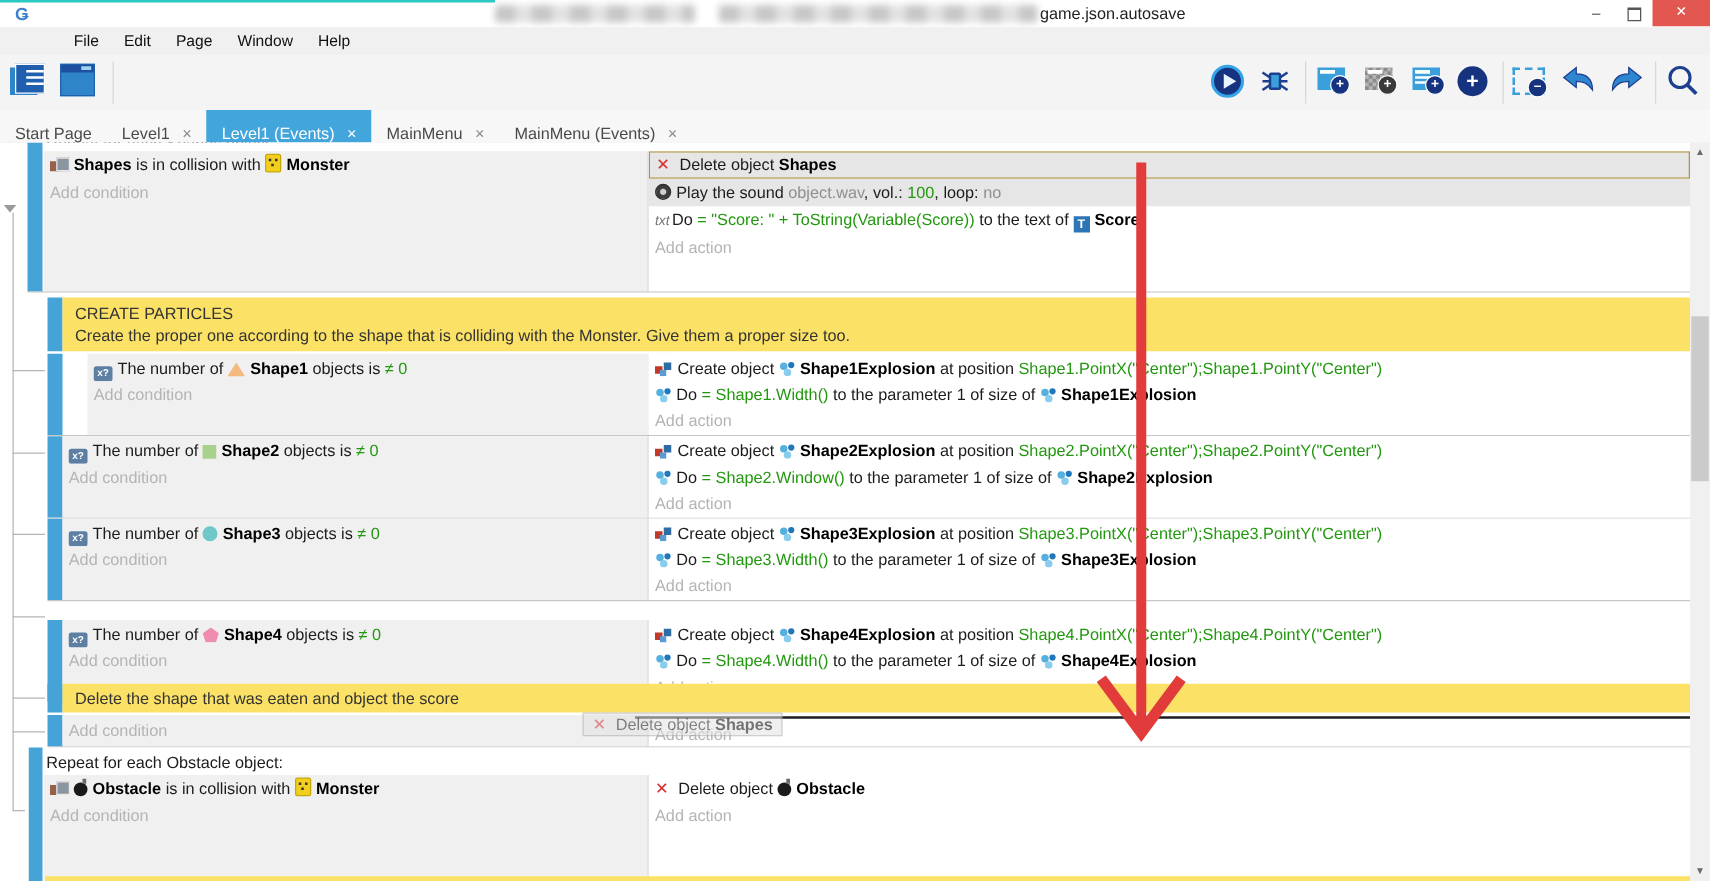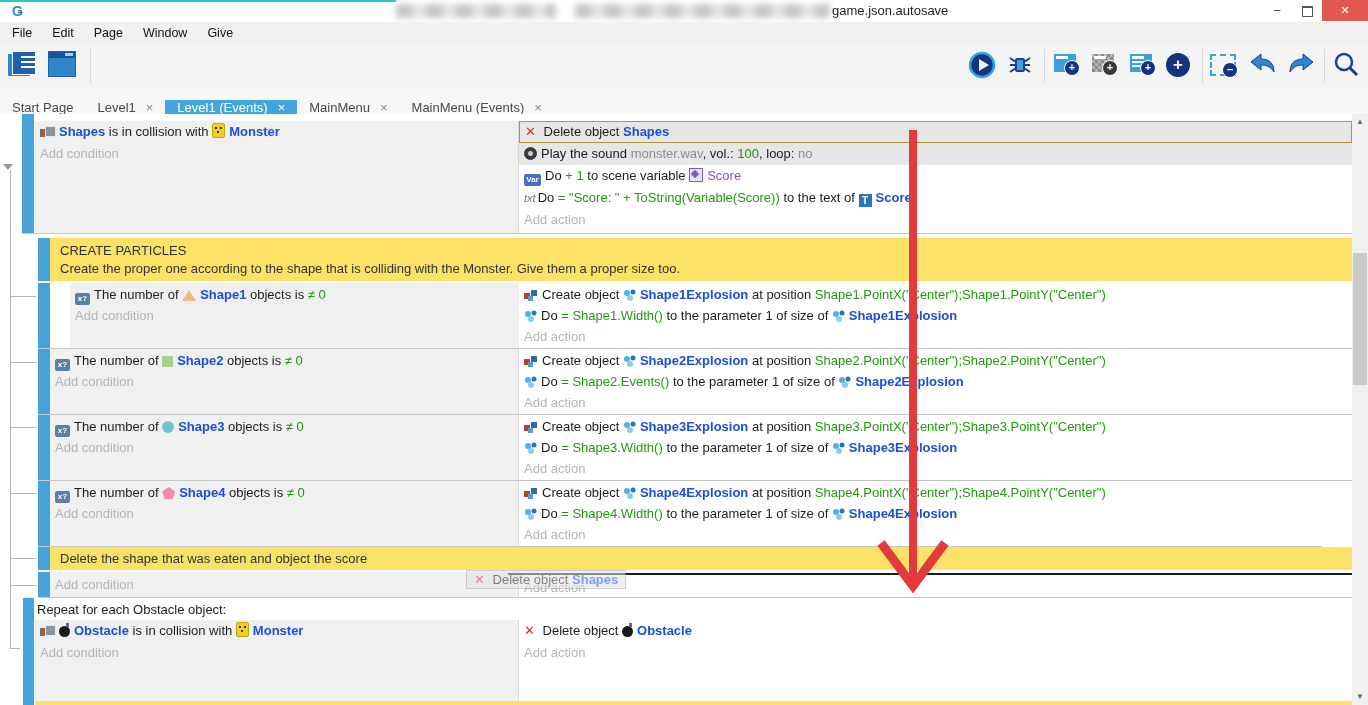--- a/index.html
+++ b/index.html
@@ -15,21 +15,21 @@
   .blurpatch{top:4px;height:14px;border-radius:2px;filter:blur(3px);
       background:repeating-linear-gradient(90deg,#c7c7c7 0 16px,#e2e2e2 16px 30px);}
   .winbtn{top:0;height:21px;text-align:center;color:#444;font-size:12px;line-height:21px;cursor:default;}
   .btn-min{left:1262px;width:30px;}
   .btn-max{left:1292px;width:30px;}
   .maxglyph{display:inline-block;width:9px;height:8px;border:1px solid #555;border-top-width:2px;margin-top:6px;}
   .btn-close{left:1322px;width:46px;background:#e25750;color:#fff;font-size:11px;}
   
   .menubar{left:0;top:22px;width:1368px;height:22px;background:#f0f0f0;display:flex;align-items:center;border-bottom:1px solid #e3e3e3;}
   .menu-item{padding:0 10px;font-size:12.5px;color:#111;}
-  .menu-item:first-child{padding-left:12px;}
+  .menu-item:first-child{padding-left:12px;margin-left:47px;}
   
   .toolbar{left:0;top:44px;width:1368px;height:44px;background:#f4f4f4;}
   .tbtn{position:absolute;top:7px;width:30px;height:30px;}
   .tsep{position:absolute;top:5px;width:1px;height:34px;background:#d8d8d8;}
   .panelicon{position:relative;width:28px;height:26px;}
   .panelicon .back{position:absolute;left:0;top:3px;width:22px;height:22px;background:#2e86c8;}
   .panelicon .front{position:absolute;left:4px;top:0;width:22px;height:22px;background:#1f5fae;border:1px solid #fff;}
   .panelicon .l1,.panelicon .l2,.panelicon .l3{position:absolute;left:8px;height:2px;background:#fff;width:14px;}
   .panelicon .l1{top:4px}.panelicon .l2{top:9px}.panelicon .l3{top:14px}
   .windowicon{width:26px;height:24px;background:#2e86c8;border:1px solid #1f5fae;position:relative;}
@@ -40,33 +40,33 @@
   .evicon{width:22px;height:18px;background:#3aa0dc;position:relative;}
   .evicon .bar{position:absolute;left:2px;top:2px;width:12px;height:3px;background:#fff;}
   .evicon.lines .bar2{position:absolute;left:2px;top:7px;width:16px;height:2px;background:#fff;}
   .evicon.lines .bar3{position:absolute;left:2px;top:11px;width:16px;height:2px;background:#fff;}
   .evicon.gray{background:repeating-conic-gradient(#8b8b8b 0 25%,#b5b5b5 0 50%) 0 0/6px 6px;}
   .dashicon{width:22px;height:18px;border:2px dashed #3aa0dc;position:relative;}
   .circleplus{width:24px;height:24px;border-radius:50%;background:#16337f;color:#fff;text-align:center;
               font-size:17px;line-height:23px;font-weight:bold;}
   
   .tabbar{left:0;top:88px;width:1368px;height:26px;background:#f7f7f7;display:flex;align-items:stretch;border-bottom:1px solid #d6d6d6;}
-  .tab{display:flex;align-items:flex-start;padding:0 12px;font-size:13px;color:#4a4a4a;gap:10px;margin-top:12px;}
+  .tab{display:flex;align-items:flex-end;padding:0 12px;font-size:13px;color:#4a4a4a;gap:10px;}
   .tab .x{color:#8a8a8a;font-size:13px;}
   .tab.active{background:#42a5dc;color:#fff;}
   .tab.active .x{color:#fff;}
   
   .sheet{left:0;top:114px;width:1368px;height:591px;background:#fff;overflow:hidden;}
   .scrollbar{position:absolute;left:1352px;top:0;width:16px;height:591px;background:#f0f0f0;}
   .sb-arrow{position:absolute;left:0;width:16px;height:16px;color:#6a6a6a;font-size:8px;text-align:center;line-height:16px;}
   .sb-thumb{position:absolute;left:1px;width:14px;background:#cbcbcb;}
   .row{height:22px;line-height:22px;font-size:13px;white-space:pre;padding-left:5px;overflow:hidden;}
   .row21{height:21px;line-height:21px;}
   .add{color:#b4b4b4;}
-  .obj{color:#1d4ed8;font-weight:bold;}
+  .obj{color:#000000;font-weight:bold;}
   .grn{color:#21980e;}
   .gry{color:#8f8f8f;}
   .pur{color:#8a4fc8;}
   .evblock{position:absolute;border-bottom:1px solid #c6c6c6;background:#fff;}
   .evbar{position:absolute;left:0;top:0;width:12px;height:100%;background:#45a3d8;}
   .condarea{position:absolute;background:#f0f0f0;border-right:1px solid #d8d8d8;overflow:hidden;}
   .actarea{position:absolute;background:#fff;overflow:hidden;}
   .sel1{background:#e6e6e6;border:1px solid #b1953b;height:20px;line-height:20px;}
   .sel2{background:#e6e6e6;}
   .comment{position:absolute;}
@@ -115,21 +115,21 @@
   <div class="abs winbtn btn-min"><span>–</span></div>
   <div class="abs winbtn btn-max"><span class="maxglyph"></span></div>
   <div class="abs winbtn btn-close"><span>✕</span></div>
 </div>
 
 <div class="abs menubar">
   <span class="menu-item">File</span>
   <span class="menu-item">Edit</span>
   <span class="menu-item">Page</span>
   <span class="menu-item">Window</span>
-  <span class="menu-item">Give</span>
+  <span class="menu-item">Help</span>
 </div>
 
 <div class="abs toolbar">
   <div class="tbtn" style="left:8px;">
     <div class="panelicon">
       <div class="back"></div>
         <div class="front">
           <div class="l1"></div>
           <div class="l2"></div>
           <div class="l3"></div>
@@ -249,22 +249,21 @@
   <div class="abs evheader" style="left:37px;top:-9px;">Repeat for each Shapes object:</div>
 
   <div class="evblock" style="left:22px;top:0;width:1330px;height:119px;">
     <div class="evbar"></div>
     <div class="condarea" style="left:13px;top:7px;width:483px;height:112px;">
       <div class="row"><span class="ic ic-col"></span><span class="obj">Shapes</span><span> is in collision with </span><span class="ic ic-monster"></span><span class="obj">Monster</span></div>
       <div class="row add">Add condition</div>
     </div>
     <div class="actarea" style="left:497px;top:7px;width:833px;height:112px;">
       <div class="row sel1"><span class="ic ic-x">✕</span> <span>Delete object </span><span class="obj">Shapes</span></div>
-      <div class="row sel2"><span class="ic ic-sound"></span><span>Play the sound </span><span class="gry">monster.wav</span><span>, vol.: </span><span class="grn">100</span><span>, loop: </span><span class="gry">no</span></div>
-      <div class="row"><span class="ic ic-var">Var</span><span>Do </span><span class="grn">+ 1</span><span> to scene variable </span><span class="ic ic-scorevar"></span><span class="pur">Score</span></div>
+      <div class="row sel2"><span class="ic ic-sound"></span><span>Play the sound </span><span class="gry">object.wav</span><span>, vol.: </span><span class="grn">100</span><span>, loop: </span><span class="gry">no</span></div>
       <div class="row"><span class="ic ic-txt">txt</span><span>Do </span><span class="grn">= "Score: " + ToString(Variable(Score))</span><span> to the text of </span><span class="ic ic-tx">T</span><span class="obj">Score</span></div>
       <div class="row add">Add action</div>
     </div>
   </div>
 
   <div class="comment" style="left:38px;top:124px;width:1332px;height:43px;">
     <div class="evbar"></div>
     <div class="body">
       <div>CREATE PARTICLES</div>
       <div>Create the proper one according to the shape that is colliding with the Monster. Give them a proper size too.</div>
@@ -313,21 +312,21 @@
             <rect x="4" y="8" width="5" height="5" fill="#5b9bd5"></rect>
           </svg><span>Create object </span><svg class="ic" width="13" height="13">
             <circle cx="4" cy="5" r="3" fill="#55b0e0"></circle>
             <circle cx="10" cy="4" r="2.5" fill="#2277bb"></circle>
             <circle cx="7" cy="10" r="3" fill="#88ccee"></circle>
           </svg><span class="obj">Shape2Explosion</span><span> at position </span><span class="grn">Shape2.PointX("Center");Shape2.PointY("Center")</span></div>
       <div class="row row21"><svg class="ic" width="13" height="13">
             <circle cx="4" cy="5" r="3" fill="#55b0e0"></circle>
             <circle cx="10" cy="4" r="2.5" fill="#2277bb"></circle>
             <circle cx="7" cy="10" r="3" fill="#88ccee"></circle>
-          </svg><span>Do </span><span class="grn">= Shape2.Events()</span><span> to the parameter 1 of size of </span><svg class="ic" width="13" height="13">
+          </svg><span>Do </span><span class="grn">= Shape2.Window()</span><span> to the parameter 1 of size of </span><svg class="ic" width="13" height="13">
             <circle cx="4" cy="5" r="3" fill="#55b0e0"></circle>
             <circle cx="10" cy="4" r="2.5" fill="#2277bb"></circle>
             <circle cx="7" cy="10" r="3" fill="#88ccee"></circle>
           </svg><span class="obj">Shape2Explosion</span></div>
       <div class="row row21 add">Add action</div>
     </div>
   </div>
 
   <div class="evblock" style="left:38px;top:301px;width:1314px;height:65px;">
     <div class="evbar"></div>
@@ -351,21 +350,21 @@
             <circle cx="7" cy="10" r="3" fill="#88ccee"></circle>
           </svg><span>Do </span><span class="grn">= Shape3.Width()</span><span> to the parameter 1 of size of </span><svg class="ic" width="13" height="13">
             <circle cx="4" cy="5" r="3" fill="#55b0e0"></circle>
             <circle cx="10" cy="4" r="2.5" fill="#2277bb"></circle>
             <circle cx="7" cy="10" r="3" fill="#88ccee"></circle>
           </svg><span class="obj">Shape3Explosion</span></div>
       <div class="row row21 add">Add action</div>
     </div>
   </div>
 
-  <div class="evblock" style="left:38px;top:367px;width:1284px;height:65px;">
+  <div class="evblock" style="left:38px;top:382px;width:1284px;height:65px;">
     <div class="evbar"></div>
     <div class="condarea" style="left:12px;top:0;width:468px;height:65px;">
       <div class="row row21" style="margin-top:1px;"><span class="ic ic-count">x?</span><span>The number of </span><span class="ic ic-pent"></span><span class="obj">Shape4</span><span> objects is </span><span class="grn">≠ 0</span></div>
       <div class="row row21 add">Add condition</div>
     </div>
     <div class="actarea" style="left:481px;top:0;width:833px;height:65px;">
       <div class="row row21" style="margin-top:1px;"><svg class="ic" width="14" height="13">
             <rect x="0" y="5" width="6" height="6" fill="#c0392b"></rect>
             <rect x="7" y="2" width="6" height="6" fill="#2e6da4"></rect>
             <rect x="4" y="8" width="5" height="5" fill="#5b9bd5"></rect>

